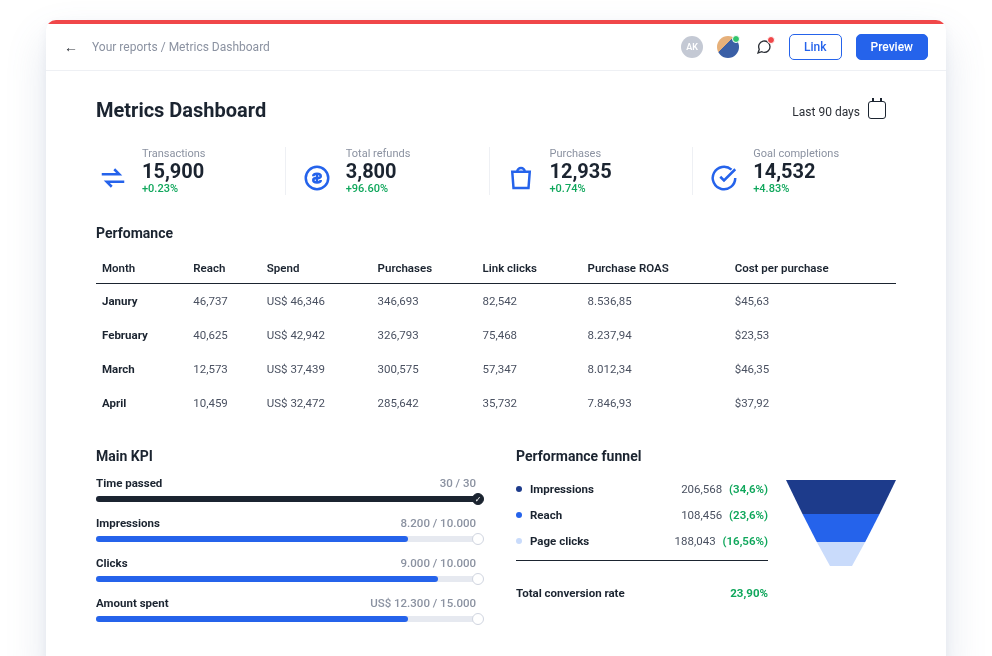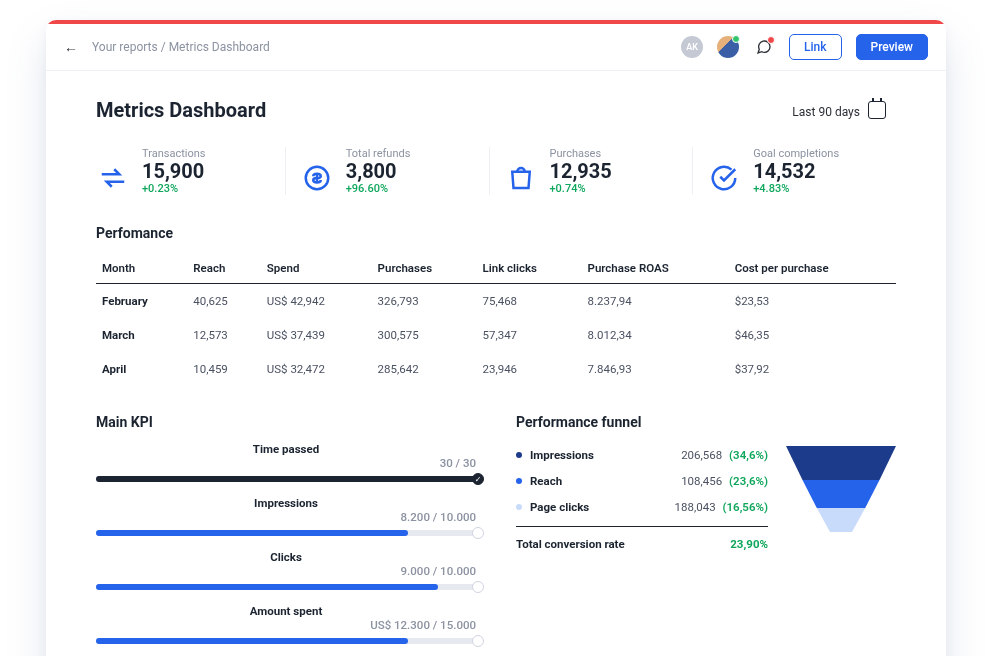--- a/index.html
+++ b/index.html
@@ -71,42 +71,42 @@
   table.perf th {
     text-align:left; font-weight:600; padding:8px 6px;
     border-bottom:1px solid #1b2430; color:#1b2430;
   }
   table.perf td { padding:10px 6px; color:#4a5161; }
   table.perf td.month { font-weight:700; color:#1b2430; }
 
   .lower { display:flex; gap:40px; }
   .kpi-progress { flex:1; }
   .kp-row { margin-bottom:14px; }
-  .kp-head { display:flex; font-size:11.5px; font-weight:700; margin-bottom:6px; align-items:center;flex-direction:column; }
+  .kp-head { display:flex; font-size:11.5px; font-weight:700; margin-bottom:6px; align-items:center; }
   .kp-head .val { margin-left:auto; color:#8b92a1; font-weight:500; }
   .kp-bar-wrap { height:6px; background:#e6e9f0; border-radius:3px; position:relative; }
   .kp-bar { height:100%; border-radius:3px; }
   .kp-bar.dark { background:#1b2430; }
   .kp-bar.blue { background:#2563eb; }
   .kp-end {
     position:absolute; right:-8px; top:50%; transform:translateY(-50%);
     width:12px; height:12px; border-radius:50%; background:#fff; border:1px solid #d0d5e0;
     font-size:8px; display:flex; align-items:center; justify-content:center; color:#1b2430;
   }
   .kp-end.done { background:#1b2430; color:#fff; border-color:#1b2430; }
 
   .funnel-panel { flex:1; }
   .funnel-body { display:flex; gap:18px; }
   .funnel-list { font-size:11.5px; flex:1; }
   .funnel-item { display:flex; align-items:center; padding:6px 0; gap:8px; }
   .funnel-item .dot { width:6px; height:6px; border-radius:50%; }
   .funnel-item .lbl { font-weight:700; color:#1b2430; width:82px; }
   .funnel-item .num { color:#4a5161; margin-left:auto; }
   .funnel-item .pct { color:#10a75c; font-weight:600; margin-left:4px; }
-  .funnel-total { border-top:1px solid #1b2430; margin-top:6px; padding-top:10px; display:flex; font-size:11.5px; font-weight:700; }
+  .funnel-total { border-top:1px solid #1b2430; margin-top:6px; padding-top:25px; display:flex; font-size:11.5px; font-weight:700; }
   .funnel-total .pct { margin-left:auto; color:#10a75c; }
 
   .funnel-shape { width:110px; height:90px; display:flex; flex-direction:column; margin-top:4px; }
   .fs1, .fs2, .fs3 { width:100%; }
   .fs1 { height:34px; background:#1d3b8b; clip-path: polygon(0 0, 100% 0, 85% 100%, 15% 100%); }
   .fs2 { height:28px; background:#2563eb; clip-path: polygon(15% 0, 85% 0, 72% 100%, 28% 100%); }
   .fs3 { height:24px; background:#c9dbfb; clip-path: polygon(28% 0, 72% 0, 60% 100%, 40% 100%); }
 </style>
 </head>
 <body>
@@ -205,20 +205,29 @@
           <th>Month</th>
           <th>Reach</th>
           <th>Spend</th>
           <th>Purchases</th>
           <th>Link clicks</th>
           <th>Purchase ROAS</th>
           <th>Cost per purchase</th>
         </tr>
       </thead>
       <tbody id="perf-body">
+          <tr>
+            <td class="month">Janury</td>
+            <td>46,737</td>
+            <td>US$ 46,346</td>
+            <td>346,693</td>
+            <td>82,542</td>
+            <td>8.536,85</td>
+            <td>$45,63</td>
+          </tr>
           <tr>
             <td class="month">February</td>
             <td>40,625</td>
             <td>US$ 42,942</td>
             <td>326,793</td>
             <td>75,468</td>
             <td>8.237,94</td>
             <td>$23,53</td>
           </tr>
           <tr>
@@ -228,21 +237,21 @@
             <td>300,575</td>
             <td>57,347</td>
             <td>8.012,34</td>
             <td>$46,35</td>
           </tr>
           <tr>
             <td class="month">April</td>
             <td>10,459</td>
             <td>US$ 32,472</td>
             <td>285,642</td>
-            <td>23,946</td>
+            <td>35,732</td>
             <td>7.846,93</td>
             <td>$37,92</td>
           </tr>
         </tbody>
     </table>
 
     <div class="lower">
 
       <div class="kpi-progress">
         <div class="section-title">Main KPI</div>

